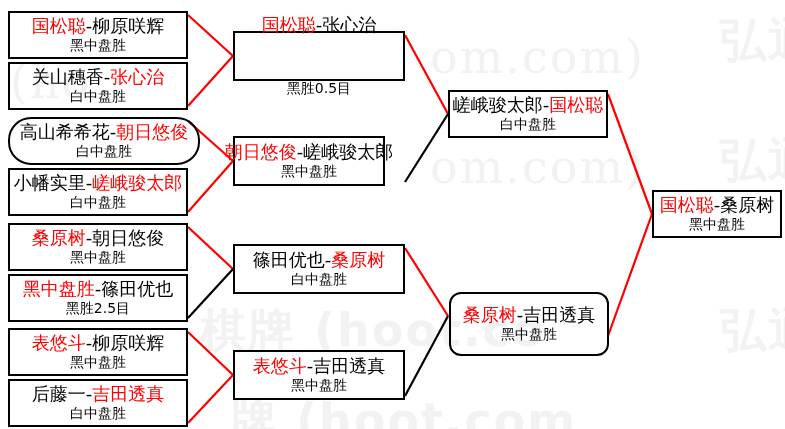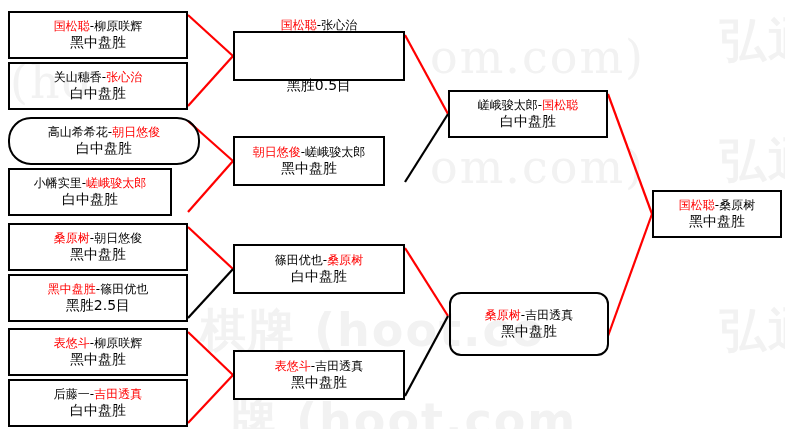--- a/index.html
+++ b/index.html
@@ -40,21 +40,21 @@
     z-index:2;
     display:flex;
     flex-direction:column;
     align-items:center;
     justify-content:center;
     line-height:1.22;
     color:#000000;
   }
   .node .match{
     white-space:nowrap;
-    font-size:12px;
+    font-size:18px;
   }
   .node .result{
     white-space:nowrap;
     font-size:14px;
   }
   .p.win{color:#ff0000;}
   .p.lose{color:#000000;}
   .dash{color:#000000;}
   .r1{width:180px;height:48px;}
   .r2{width:172px;height:50px;}
@@ -97,21 +97,21 @@
         <div class="result">黑中盘胜</div>
       </div>
       <div class="node r1" style="left: 8px; top: 62px; width: 180px; height: 48px; border-color: rgb(0, 0, 0);">
         <div class="match"><span class="p lose">关山穗香</span><span class="dash">-</span><span class="p win" style="color: rgb(255, 0, 0);">张心治</span></div>
         <div class="result">白中盘胜</div>
       </div>
       <div class="node r1" style="left: 8px; top: 117px; width: 192px; height: 48px; border-color: rgb(0, 0, 0); border-radius: 23px;">
         <div class="match"><span class="p lose">高山希希花</span><span class="dash">-</span><span class="p win" style="color: rgb(255, 0, 0);">朝日悠俊</span></div>
         <div class="result">白中盘胜</div>
       </div>
-      <div class="node r1" style="left: 8px; top: 168px; width: 164px; height: 48px; border-color: rgb(0, 0, 0);">
+      <div class="node r1" style="left: 8px; top: 168px; width: 180px; height: 48px; border-color: rgb(0, 0, 0);">
         <div class="match"><span class="p lose">小幡实里</span><span class="dash">-</span><span class="p win" style="color: rgb(255, 0, 0);">嵯峨骏太郎</span></div>
         <div class="result">白中盘胜</div>
       </div>
       <div class="node r1" style="left: 8px; top: 223px; width: 180px; height: 48px; border-color: rgb(0, 0, 0);">
         <div class="match"><span class="p win" style="color: rgb(255, 0, 0);">桑原树</span><span class="dash">-</span><span class="p lose">朝日悠俊</span></div>
         <div class="result">黑中盘胜</div>
       </div>
       <div class="node r1" style="left: 8px; top: 274px; width: 180px; height: 48px; border-color: rgb(0, 0, 0);">
         <div class="match"><span class="p win" style="color: rgb(255, 0, 0);">黑中盘胜</span><span class="dash">-</span><span class="p lose">篠田优也</span></div>
         <div class="result">黑胜2.5目</div>

